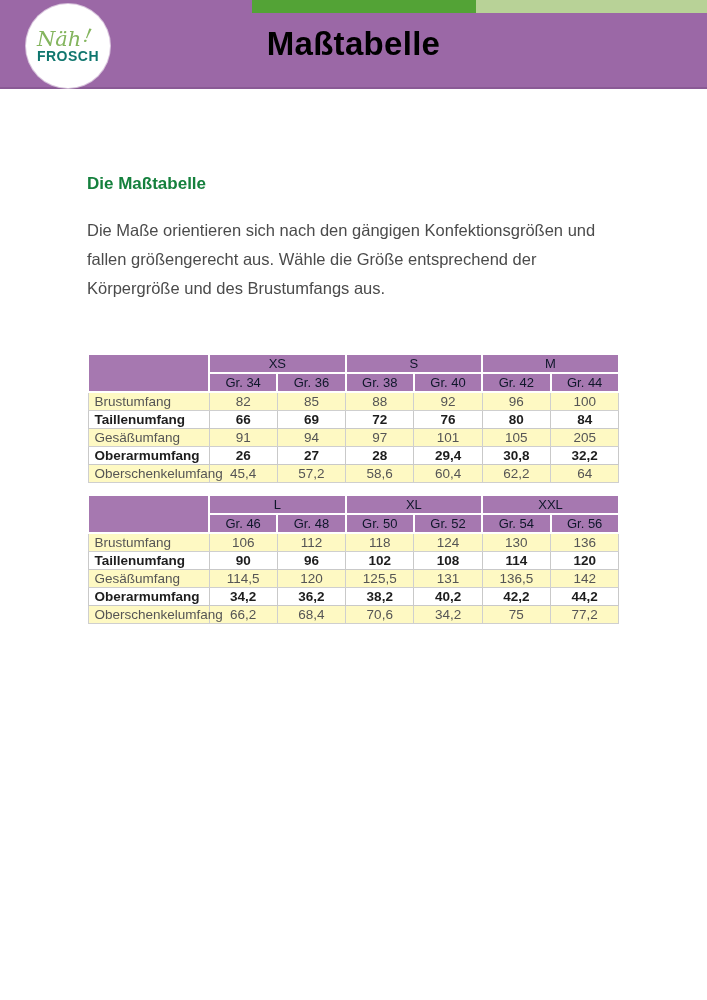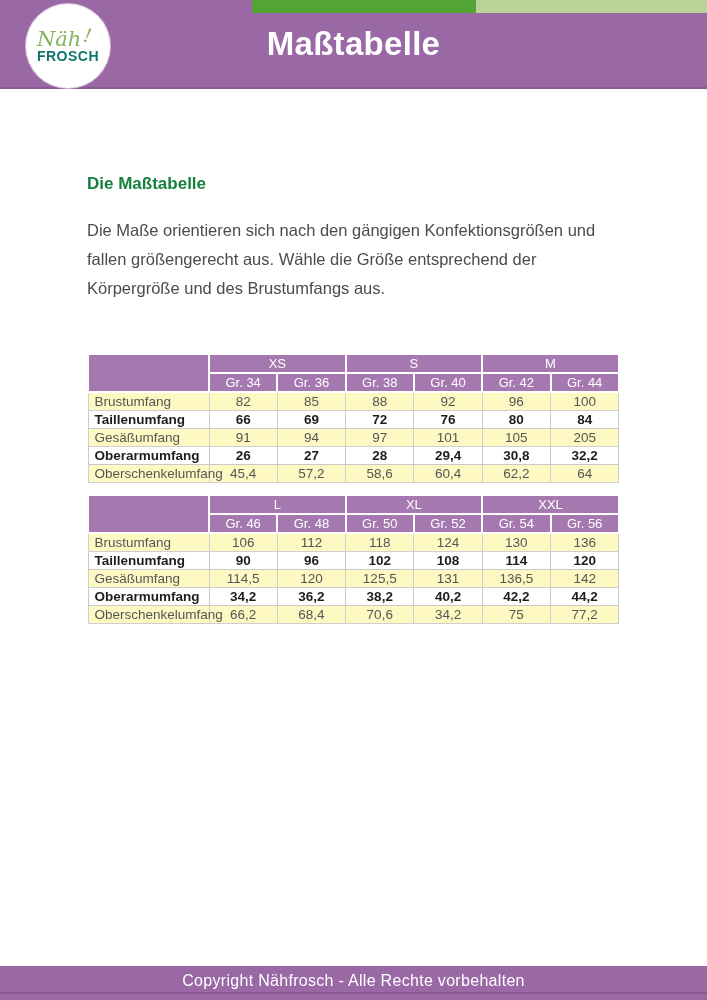--- a/index.html
+++ b/index.html
@@ -17,31 +17,31 @@
     box-shadow:0 0 0 1px rgba(255,255,255,.6);
   }
   .logo-script{
     font-family:"DejaVu Serif","Liberation Serif",serif;font-style:italic;
     color:#84b55e;font-size:21px;line-height:18px;margin-bottom:1px;margin-left:-8px;
   }
   .logo-swash{display:inline-block;transform:rotate(12deg) translateY(-4px);font-size:19px;color:#84b55e;margin-left:2px;}
   .logo-caps{color:#0f766e;font-size:14px;font-weight:800;letter-spacing:.5px;line-height:14px;}
   .title{
     position:absolute;top:24px;left:0;width:707px;margin:0;text-align:center;
-    color:#ffffff;font-size:33px;font-weight:800;letter-spacing:.3px;line-height:1.2;
+    color:#000000;font-size:33px;font-weight:800;letter-spacing:.3px;line-height:1.2;
   }
   
   .heading{position:absolute;top:174px;left:87px;margin:0;font-size:17px;font-weight:700;color:#15803d;}
   .intro{position:absolute;top:216px;left:87px;width:515px;margin:0;font-size:16.5px;line-height:29px;color:#4b4b4b;}
   
   .mtable{position:absolute;left:87px;width:531px;border-collapse:collapse;table-layout:fixed;}
   .mtable[data-table-index="0"]{top:353px;}
   .mtable[data-table-index="1"]{top:494px;}
   .mtable th{
-    background:#a678b0;color:#ffffff;font-weight:400;font-size:13px;
+    background:#a678b0;color:#0f172a;font-weight:400;font-size:13px;
     height:17px;border:2px solid #ffffff;padding:0;text-align:center;
   }
   .mtable th.corner{background:#a678b0;}
   .mtable td{
     border:1px solid #c9c9c9;background:#ffffff;color:#4f4f4f;
     font-size:13.5px;height:17px;padding:0;text-align:center;
   }
   .mtable td.label{text-align:left;padding-left:6px;}
   .mtable tr.row-gray td{background:#fef9c3;color:#555555;border-color:#cfcfcf;}
   .mtable tr.row-bold td{font-weight:700;color:#1d1d1d;}
@@ -215,17 +215,14 @@
             <td>68,4</td>
             <td>70,6</td>
             <td>34,2</td>
             <td>75</td>
             <td>77,2</td>
           </tr>
         </tbody>
       </table>
   </main>
 
-  <footer class="footer">
-    <span>Copyright Nähfrosch - Alle Rechte vorbehalten</span>
-  </footer>
 
 </div>
 
 </body></html>

